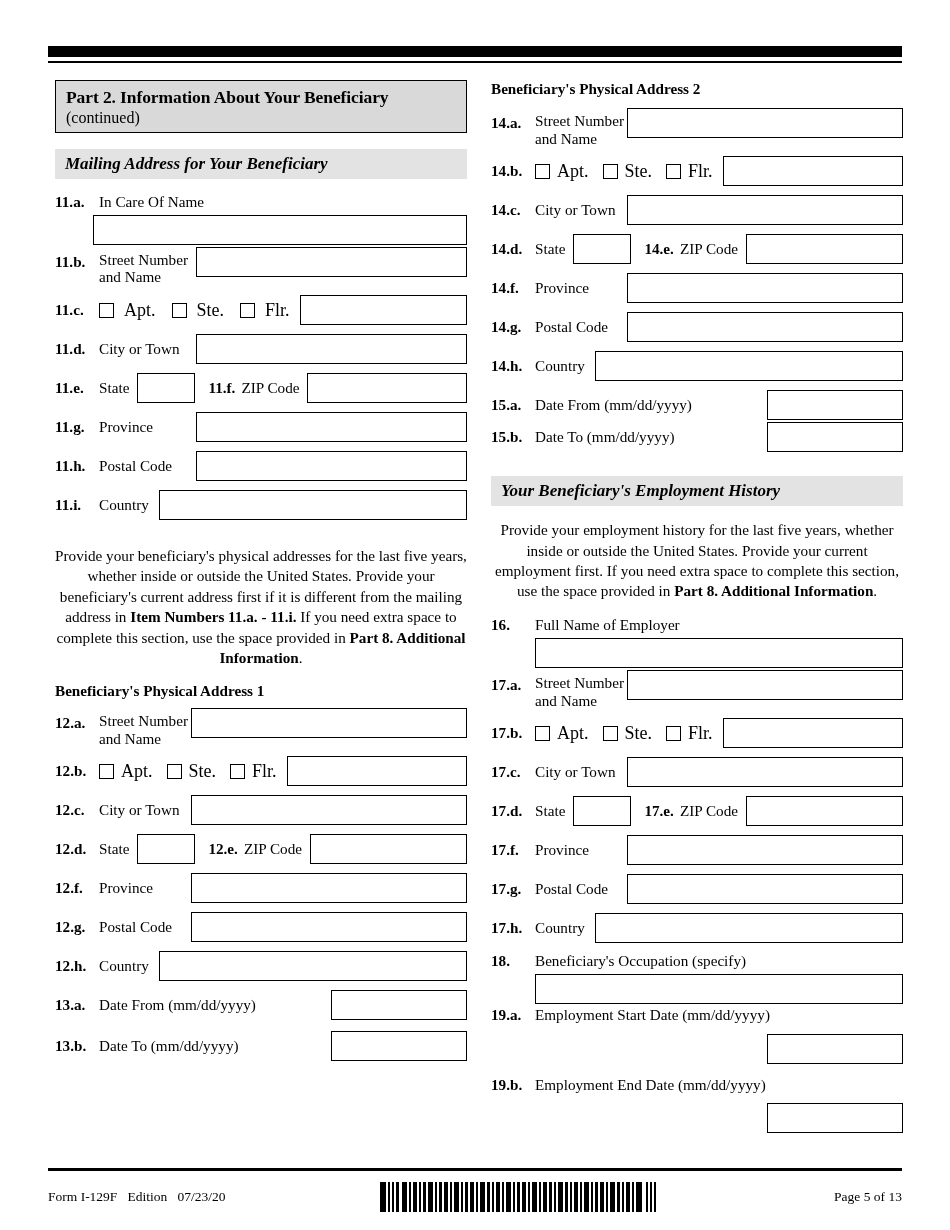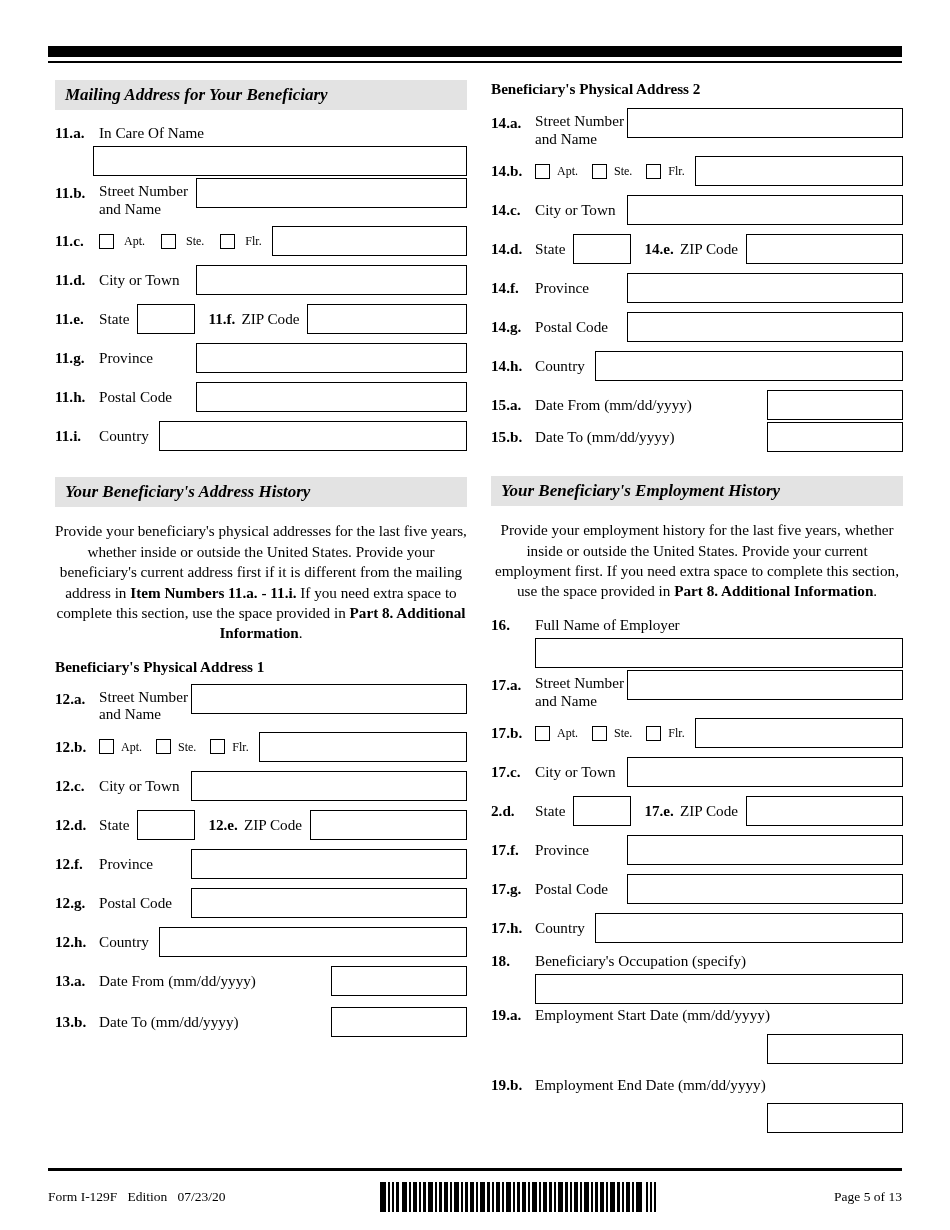--- a/index.html
+++ b/index.html
@@ -136,21 +136,21 @@
     width: 15px;
     height: 15px;
     border: 1.5px solid #000;
     box-sizing: border-box;
     background: #fff;
     flex: 0 0 auto;
     align-self: center;
     margin-top: 0;
   }
   .cb-label {
-    font-size: 12px;
+    font-size: 18px;
     line-height: 30px;
     flex: 0 0 auto;
     white-space: nowrap;
   }
 
   
   .foot-rule-thick {
     position: absolute;
     left: 48px;
     top: 1168px;
@@ -178,20 +178,24 @@
 </head>
 <body>
 
 <div class="page">
 
   <div class="top-bar"></div>
   <div class="top-rule"></div>
 
   <div class="col col-left">
 
+    <div class="part-banner">
+      <div class="line1">Part 2.  Information About Your Beneficiary</div>
+      <div class="line2">(continued)</div>
+    </div>
 
     <div class="sec-banner">Mailing Address for Your Beneficiary</div>
 
     <div class="row-stack">
       <div class="head">
         <span class="num" style="line-height:1.2;width:44px">11.a.</span>
         <span class="lbl" style="line-height:1.2">In Care Of Name</span>
       </div>
       <div style="display:flex">
         <div style="width:38px;flex:0 0 auto"></div>
@@ -245,21 +249,20 @@
       <span class="lbl" style="width:97px">Postal Code</span>
       <div class="box grow"></div>
     </div>
 
     <div class="row" style="margin-bottom:26px">
       <span class="num" style="width:44px">11.i.</span>
       <span class="lbl" style="margin-right:10px">Country</span>
       <div class="box grow"></div>
     </div>
 
-    <div class="sec-banner">Your Beneficiary's Address History</div>
 
     <p class="para">
       <span>Provide your beneficiary's physical addresses for the last five years, whether inside or outside the United States.  Provide your beneficiary's current address first if it is different from the mailing address in </span><b>Item Numbers 11.a. - 11.i.</b><span>  If you need extra space to complete this section, use the space provided in </span><b>Part 8. Additional Information</b><span>.</span>
     </p>
 
     <div class="subhead">Beneficiary's Physical Address 1</div>
 
     <div class="row">
       <span class="num" style="width:44px">12.a.</span>
       <span class="lbl two-line" style="width:92px">
@@ -438,21 +441,21 @@
       <div class="box grow"></div>
     </div>
 
     <div class="row">
       <span class="num" style="width:44px">17.c.</span>
       <span class="lbl" style="width:92px">City or Town</span>
       <div class="box grow"></div>
     </div>
 
     <div class="row">
-      <span class="num" style="width:44px">2.d.</span>
+      <span class="num" style="width:44px">17.d.</span>
       <span class="lbl" style="margin-right:8px">State</span>
       <div class="box" style="width:58px"></div>
       <span class="num" style="margin-left:13px">17.e.</span>
       <span class="lbl" style="margin:0 8px 0 6px">ZIP Code</span>
       <div class="box grow"></div>
     </div>
 
     <div class="row">
       <span class="num" style="width:44px">17.f.</span>
       <span class="lbl" style="width:92px">Province</span>

